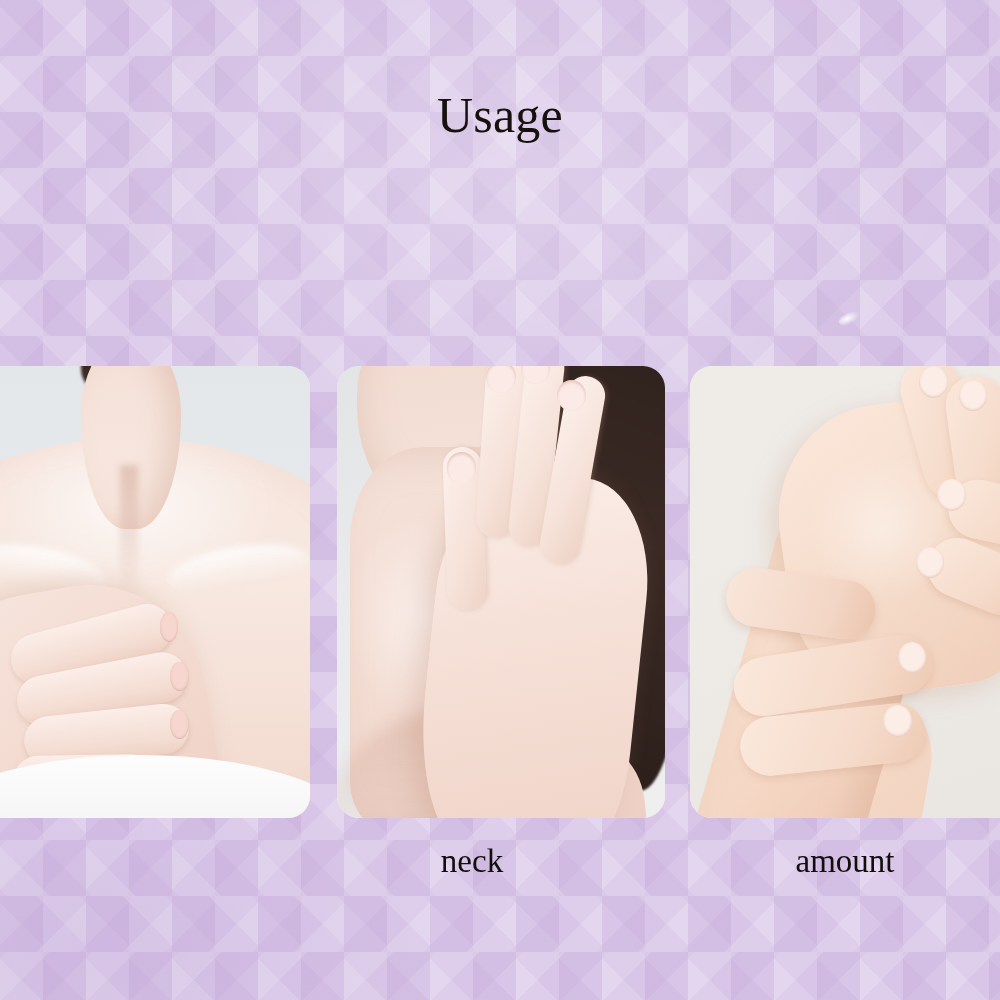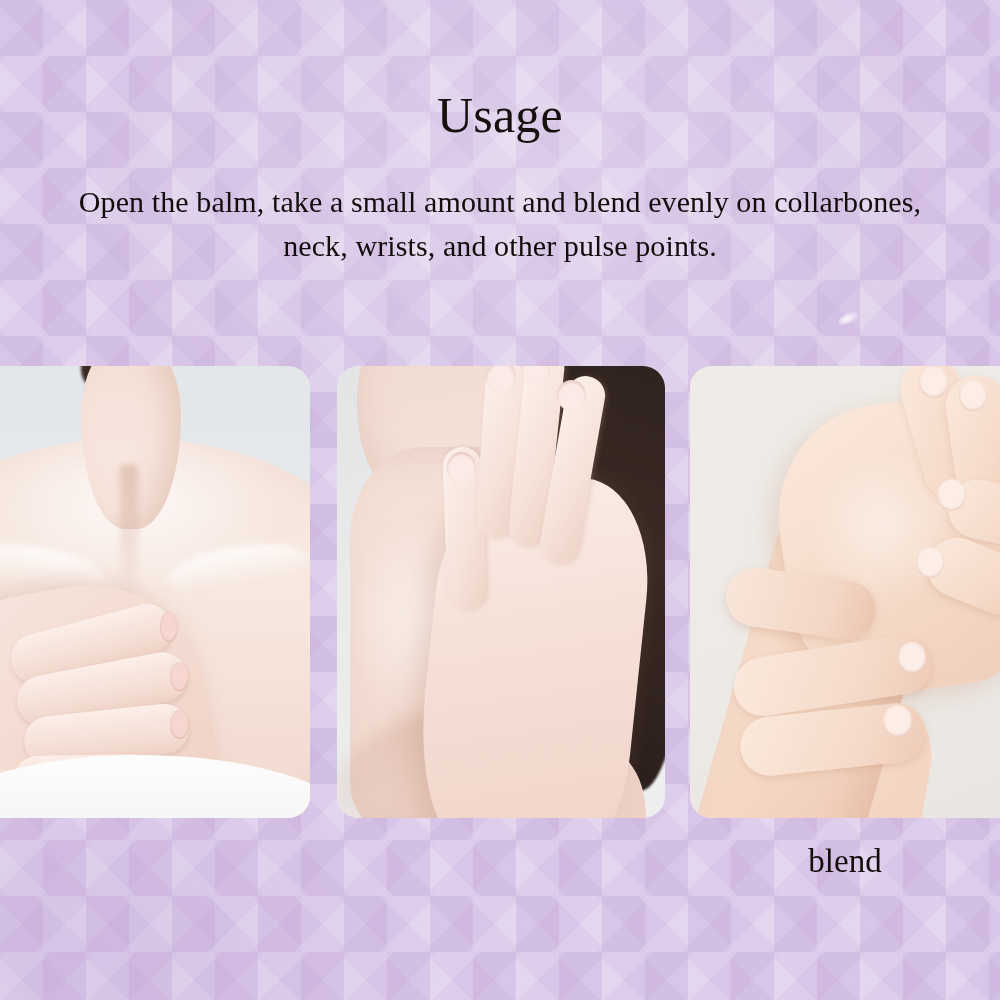--- a/index.html
+++ b/index.html
@@ -367,21 +367,20 @@
 <body>
 
 <div id="page">
 
   <div id="bg-pattern"></div>
   <div id="bg-sheen"></div>
   <div id="bg-speck"></div>
 
   <div id="header">
     <h1 id="page-title">Usage</h1>
-    <p id="usage-description">Open the balm, take a small amount and blend evenly on collarbones, neck, wrists, and other pulse points.</p>
   </div>
 
   <div id="panel-row">
 
     <div class="panel" id="panel-collarbones">
       <div class="photo" id="photo-collarbones">
         <div class="hair"></div>
         <div class="torso"></div>
         <div class="neck"></div>
         <div class="sternum"></div>
@@ -437,16 +436,17 @@
         <div class="nail n3"></div>
         <div class="nail n4"></div>
         <div class="nail n5"></div>
         <div class="nail n6"></div>
       </div>
     </div>
 
   </div>
 
   <div id="captions">
-    <div class="caption" id="caption-wrists">blend</div>
+    <div class="caption" id="caption-neck">neck</div>
+    <div class="caption" id="caption-wrists">amount</div>
   </div>
 
 </div>
 
 </body></html>

